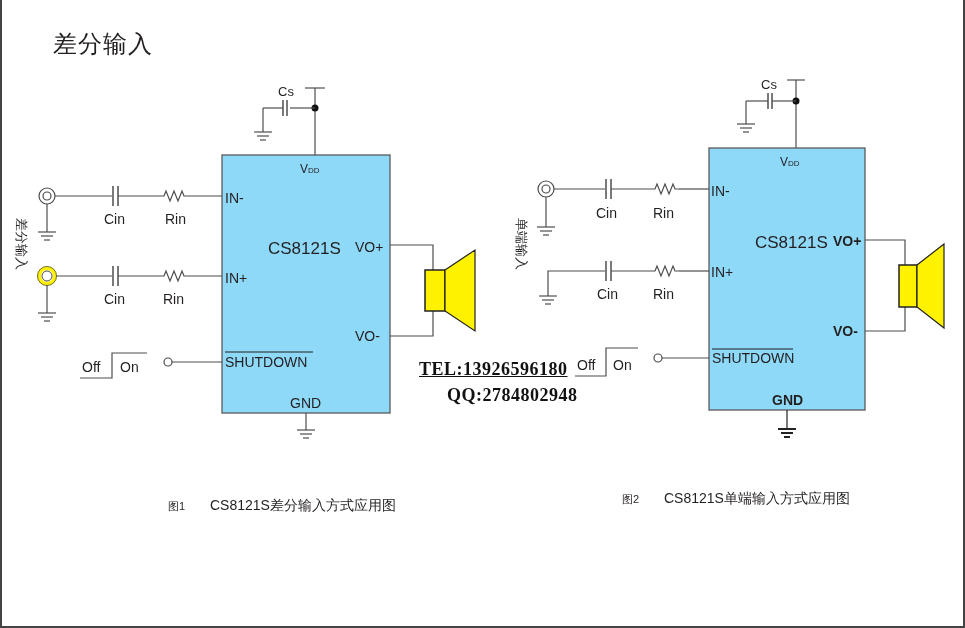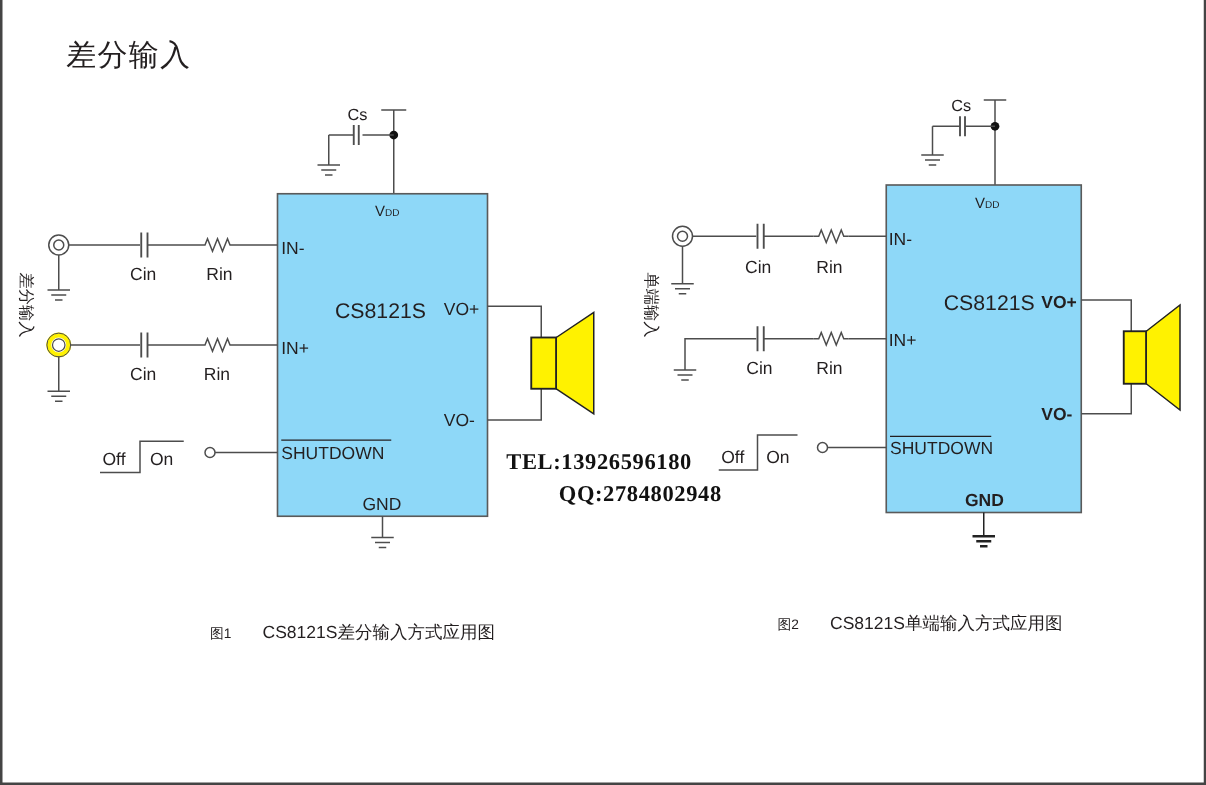--- a/index.html
+++ b/index.html
@@ -187,14 +187,14 @@
       <text class="lbl" x="613" y="370" font-size="14">On</text>
       <circle cx="658" cy="358" r="4" fill="#fff" stroke="#4d4d4d" stroke-width="1.2"></circle>
       <line x1="662" y1="358" x2="709" y2="358" stroke="#4d4d4d" stroke-width="1.2"></line>
     </g>
 
     <text class="lbl" x="622" y="503" font-size="11">图2</text>
     <text class="lbl" x="664" y="503" font-size="14">CS8121S单端输入方式应用图</text>
   </g>
 </svg>
 
-<div class="contact" style="left:405px; top:359px;">TEL:13926596180</div>
+<div class="contact" style="left:419px; top:359px;text-decoration:underline;">TEL:13926596180</div>
 <div class="contact" style="left:403px; top:385px;margin-left:44px;">QQ:2784802948</div>
 
 </body></html>

